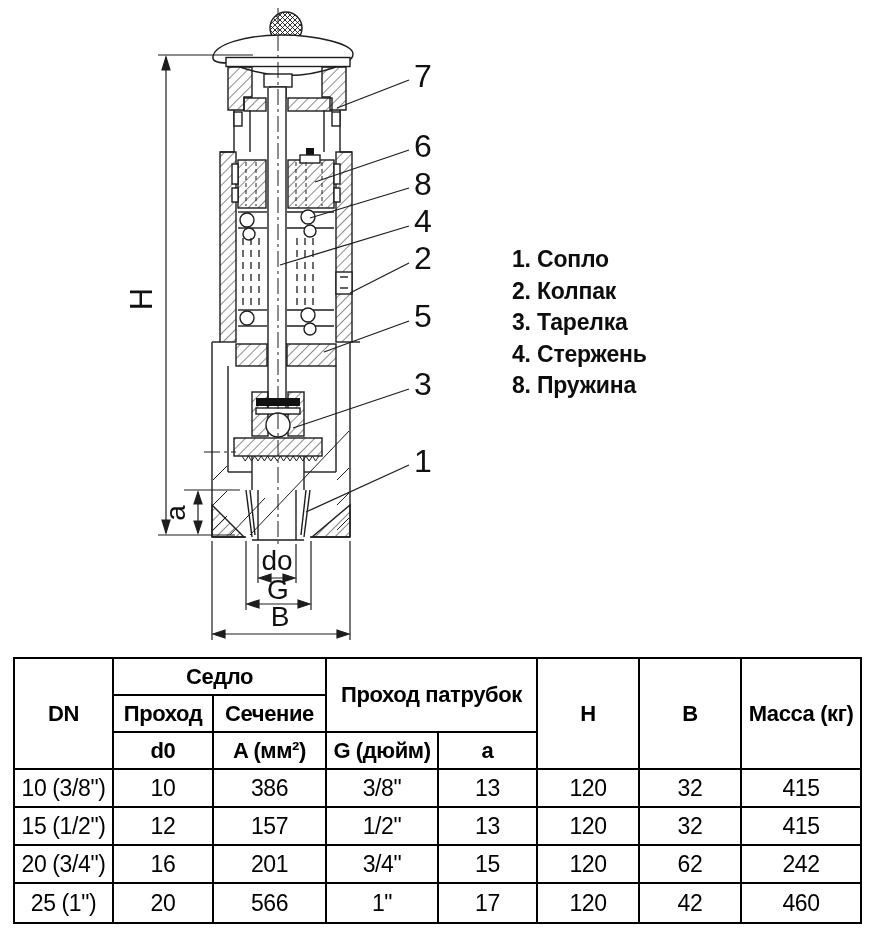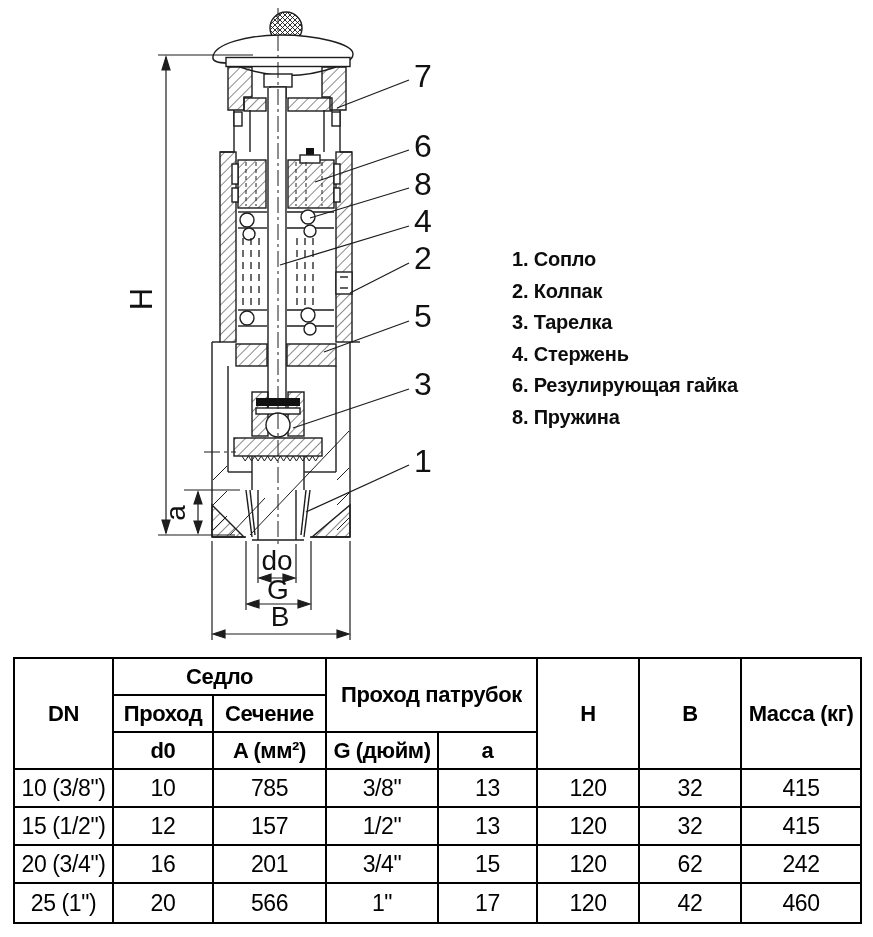--- a/index.html
+++ b/index.html
@@ -1,19 +1,19 @@
 <!DOCTYPE html>
 <html><head>
 <meta charset="utf-8">
 <style>
   html,body{margin:0;padding:0;background:#fff;}
   .canvas{position:relative;width:873px;height:937px;background:#fff;
           font-family:"Liberation Sans",sans-serif;color:#000;overflow:hidden;}
   .drawing-svg{position:absolute;left:0;top:0;}
-  .parts-list{position:absolute;left:512px;top:244px;font-size:20px;line-height:31.5px;
+  .parts-list{position:absolute;left:512px;top:244px;font-size:23px;line-height:31.5px;
               font-weight:600;letter-spacing:-0.2px;color:#0d0d0d;white-space:nowrap;}
   table.spec{position:absolute;left:13px;top:657px;width:847px;border-collapse:collapse;
              table-layout:fixed;text-align:center;}
   .spec th,.spec td{border:2px solid #000;padding:0;vertical-align:middle;overflow:hidden;
                     letter-spacing:-0.4px;}
   .spec th{font-weight:700;font-size:22px;}
   .spec td{font-weight:400;font-size:23px;}
   .spec thead tr{height:37px;}
   .spec tbody tr{height:38px;}
   .spec tbody tr:last-child{height:40px;}
@@ -222,21 +222,20 @@
       <text x="423" y="395">3</text>
       <text x="423" y="472">1</text>
     </g>
   </svg>
 
   <div class="parts-list">
     <div>1. Сопло</div>
     <div>2. Колпак</div>
     <div>3. Тарелка</div>
     <div>4. Стержень</div>
-    <div>6. Резулирующая гайка</div>
     <div>8. Пружина</div>
   </div>
 
   <table class="spec">
     <colgroup>
       <col style="width:99px">
         <col style="width:100px">
         <col style="width:113px">
         <col style="width:112px">
       <col style="width:99px">
@@ -261,21 +260,21 @@
         <th>d0</th>
         <th>A (мм²)</th>
         <th>G (дюйм)</th>
         <th>a</th>
       </tr>
     </thead>
     <tbody>
       <tr>
         <td>10 (3/8")</td>
         <td>10</td>
-        <td>785</td>
+        <td>386</td>
         <td>3/8"</td>
         <td>13</td>
         <td>120</td>
         <td>32</td>
         <td>415</td>
       </tr>
       <tr>
         <td>15 (1/2")</td>
         <td>12</td>
         <td>157</td>

